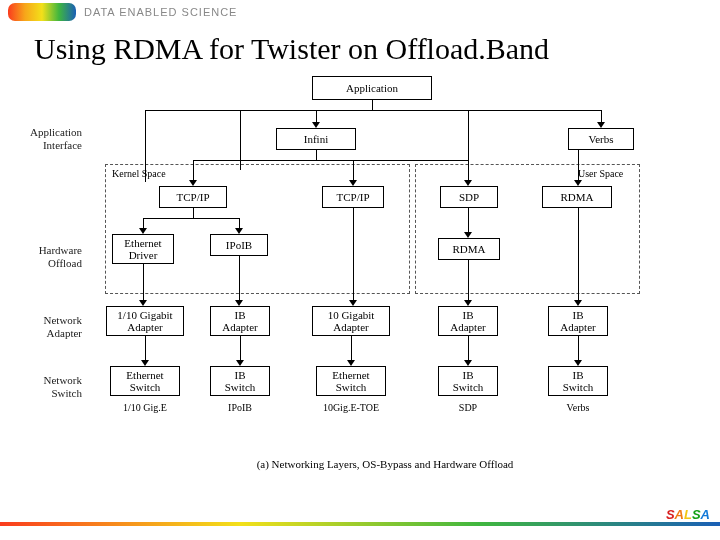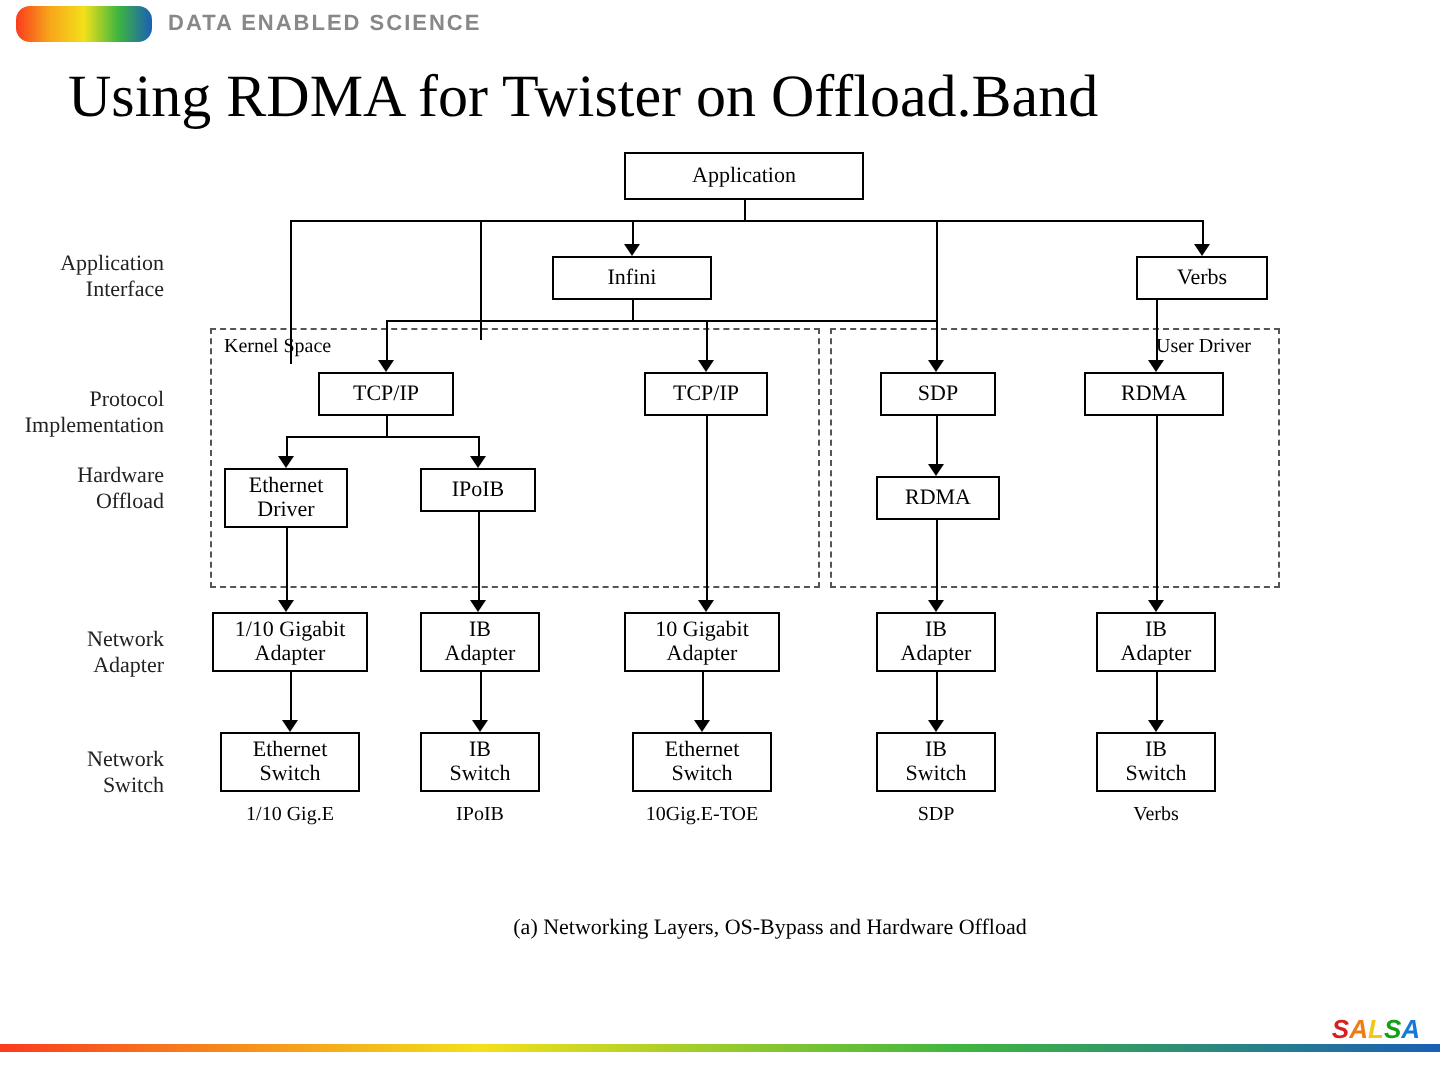--- a/index.html
+++ b/index.html
@@ -1,19 +1,19 @@
 <!DOCTYPE html>
 <html><head>
 <meta charset="utf-8">
 <style>
 *{margin:0;padding:0;box-sizing:border-box}
 body{width:720px;height:540px;background:#fff;font-family:Arial,sans-serif;position:relative;overflow:hidden}
 .banner{height:24px;display:flex;align-items:center;padding-left:8px}
 .banner-swatch{width:68px;height:18px;background:linear-gradient(90deg,#fa3c1e 0%,#f7a61a 25%,#f3e01a 50%,#3fb63f 75%,#1a5fb6 100%);border-radius:7px;margin-right:8px}
-.banner-text{font-size:11px;font-weight:bold;letter-spacing:1px;color:#888}
+.banner-text{font-size:11px;font-weight:normal;letter-spacing:1px;color:#888}
 h1{font-size:30px;font-weight:normal;font-family:"Times New Roman",serif;margin:8px 0 10px 34px}
 .diagram{position:relative;width:590px;height:400px;margin-left:90px;font-family:"Times New Roman",serif}
 .box{position:absolute;border:1px solid #000;background:#fff;display:flex;align-items:center;justify-content:center;text-align:center;font-size:11px;line-height:1.1}
 .line{position:absolute;background:#000}
 .arrow-down{position:absolute;width:0;height:0;border-left:4px solid transparent;border-right:4px solid transparent;border-top:6px solid #000;transform:translateX(-50%)}
 .dash{position:absolute;border:1px dashed #555;background:transparent;z-index:0}
 .rowlabel{position:absolute;left:-90px;width:82px;font-size:11px;text-align:right;line-height:1.2;color:#222}
 .collabel{position:absolute;font-size:10px;text-align:right;transform:translateX(-50%)}
 .caption{position:absolute;left:50%;transform:translateX(-50%);bottom:6px;font-size:11px}
 .spclabel{position:absolute;font-size:10px}
@@ -27,29 +27,28 @@
 <div class="banner">
   <div class="banner-swatch"></div>
   <div class="banner-text">DATA ENABLED SCIENCE</div>
 </div>
 
 <h1>Using RDMA for Twister on Offload.Band</h1>
 
 <div class="diagram">
 
   <div class="rowlabel" style="top:50px">Application<br>Interface</div>
-  <div class="rowlabel" style="top:118px">Protocol<br>Implementation</div>
-  <div class="rowlabel" style="top:156px">Hardware<br>Offload</div>
+  <div class="rowlabel" style="top:168px">Hardware<br>Offload</div>
   <div class="rowlabel" style="top:238px">Network<br>Adapter</div>
   <div class="rowlabel" style="top:298px">Network<br>Switch</div>
 
   <div class="dash" style="left:15px;top:88px;width:305px;height:130px"></div>
   <div class="dash" style="left:325px;top:88px;width:225px;height:130px"></div>
   <div class="spclabel" style="left:22px;top:92px">Kernel Space</div>
-  <div class="spclabel" style="left:488px;top:92px">User Driver</div>
+  <div class="spclabel" style="left:488px;top:92px">User Space</div>
 
   <div class="box" style="left:222px;top:0;width:120px;height:24px">Application</div>
 
   <div class="box" style="left:186px;top:52px;width:80px;height:22px">Infini</div>
   <div class="box" style="left:478px;top:52px;width:66px;height:22px">Verbs</div>
 
   <div class="box" style="left:69px;top:110px;width:68px;height:22px">TCP/IP</div>
   <div class="box" style="left:232px;top:110px;width:62px;height:22px">TCP/IP</div>
   <div class="box" style="left:350px;top:110px;width:58px;height:22px">SDP</div>
   <div class="box" style="left:452px;top:110px;width:70px;height:22px">RDMA</div>

